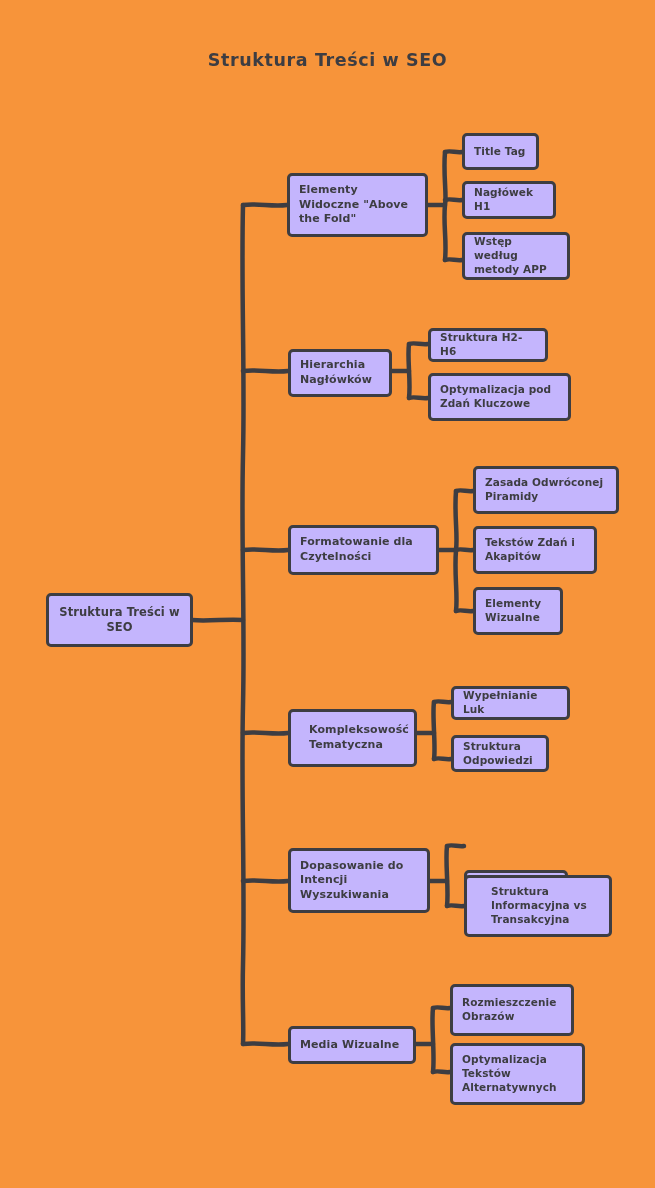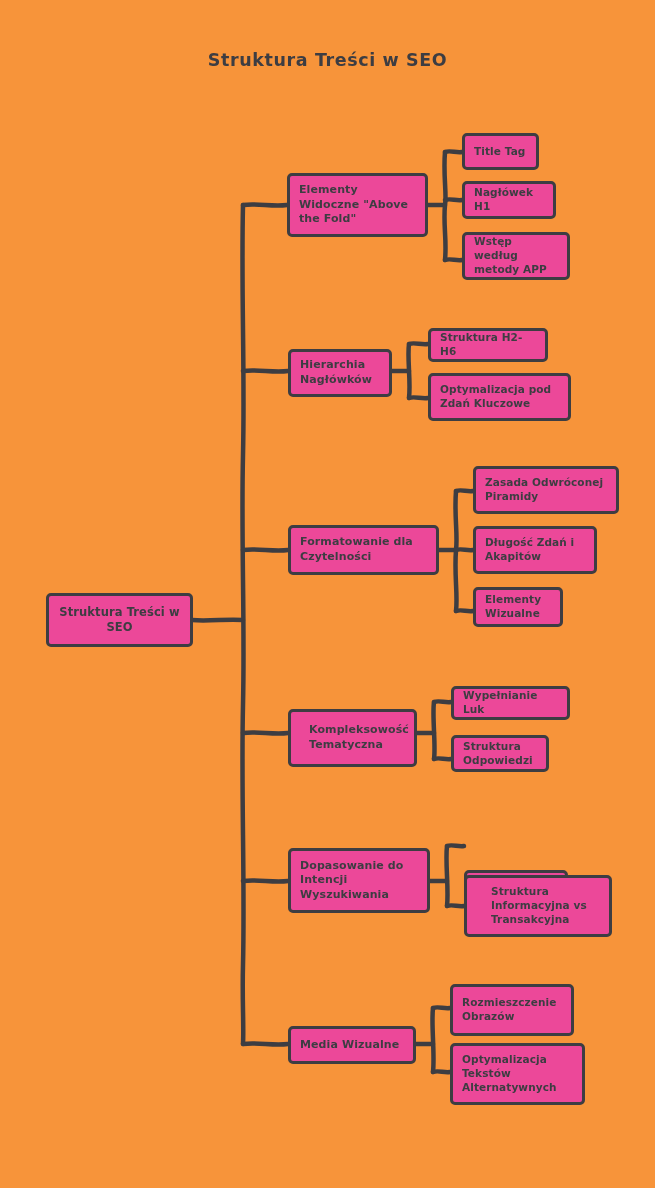--- a/index.html
+++ b/index.html
@@ -34,21 +34,21 @@
     position: absolute;
     left: 0;
     top: 0;
     width: 655px;
     height: 1188px;
     pointer-events: none;
   }
   .node {
     position: absolute;
     box-sizing: border-box;
-    background: #ec4899;
+    background: #c4b5fd;
     border: 3px solid #3d3d42;
     border-radius: 5px;
     color: #3d3d42;
     font-weight: bold;
     display: flex;
     align-items: center;
     justify-content: flex-start;
     padding: 5px 9px;
     line-height: 1.32;
     letter-spacing: 0.1px;
@@ -150,23 +150,23 @@
     <span>Optymalizacja pod Zdań Kluczowe</span>
   </div>
 
   <div class="node node-l2" style="left:288px; top:525px; width:151px; height:50px;">
     <span>Formatowanie dla Czytelności</span>
   </div>
   <div class="node node-l3" style="left:473px; top:466px; width:146px; height:48px;">
     <span>Zasada Odwróconej Piramidy</span>
   </div>
   <div class="node node-l3" style="left:473px; top:526px; width:124px; height:48px;">
-    <span>Długość Zdań i Akapitów</span>
+    <span>Tekstów Zdań i Akapitów</span>
   </div>
-  <div class="node node-l3" style="left:473px; top:587px; width:90px; height:40px;">
+  <div class="node node-l3" style="left:473px; top:587px; width:90px; height:48px;">
     <span>Elementy Wizualne</span>
   </div>
 
   <div class="node node-l2" style="left:288px; top:709px; width:129px; height:58px;padding-left:18px;">
     <span>Kompleksowość Tematyczna</span>
   </div>
   <div class="node node-l3" style="left:451px; top:686px; width:119px; height:34px;">
     <span>Wypełnianie Luk</span>
   </div>
   <div class="node node-l3" style="left:451px; top:735px; width:98px; height:37px;">

